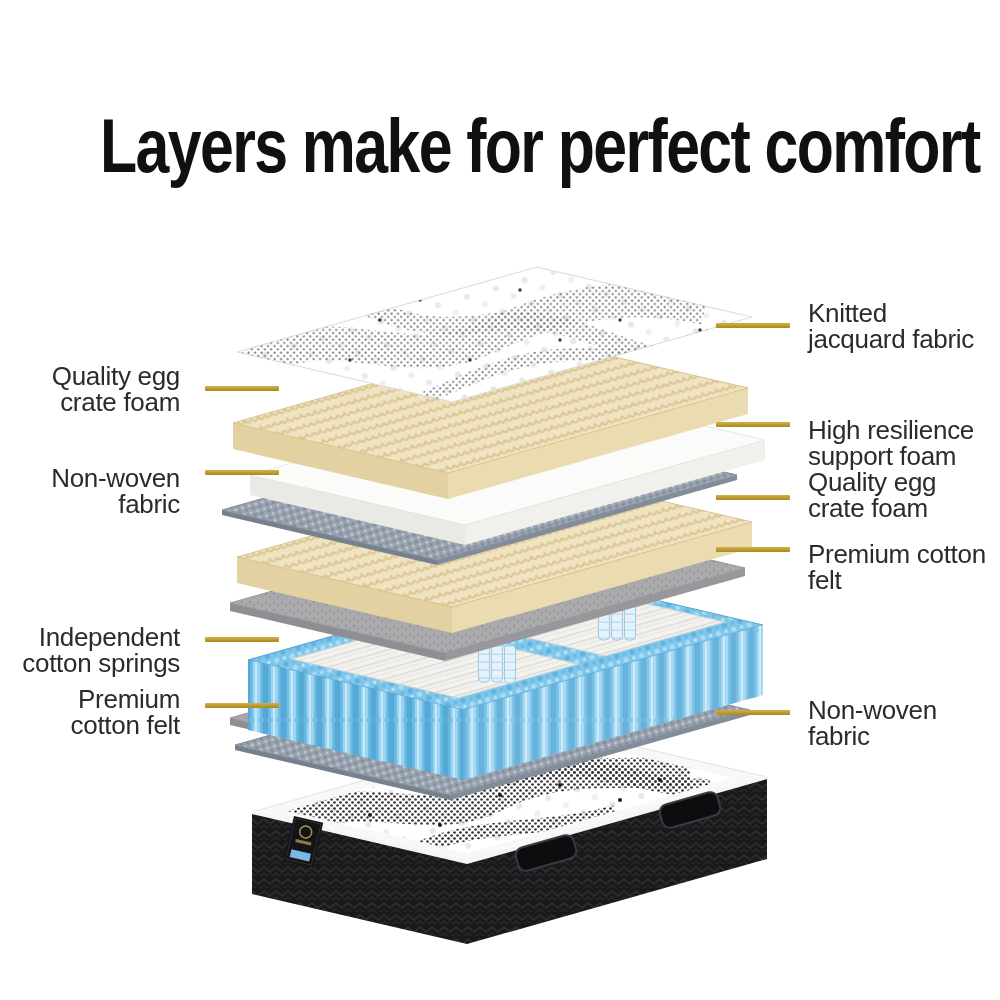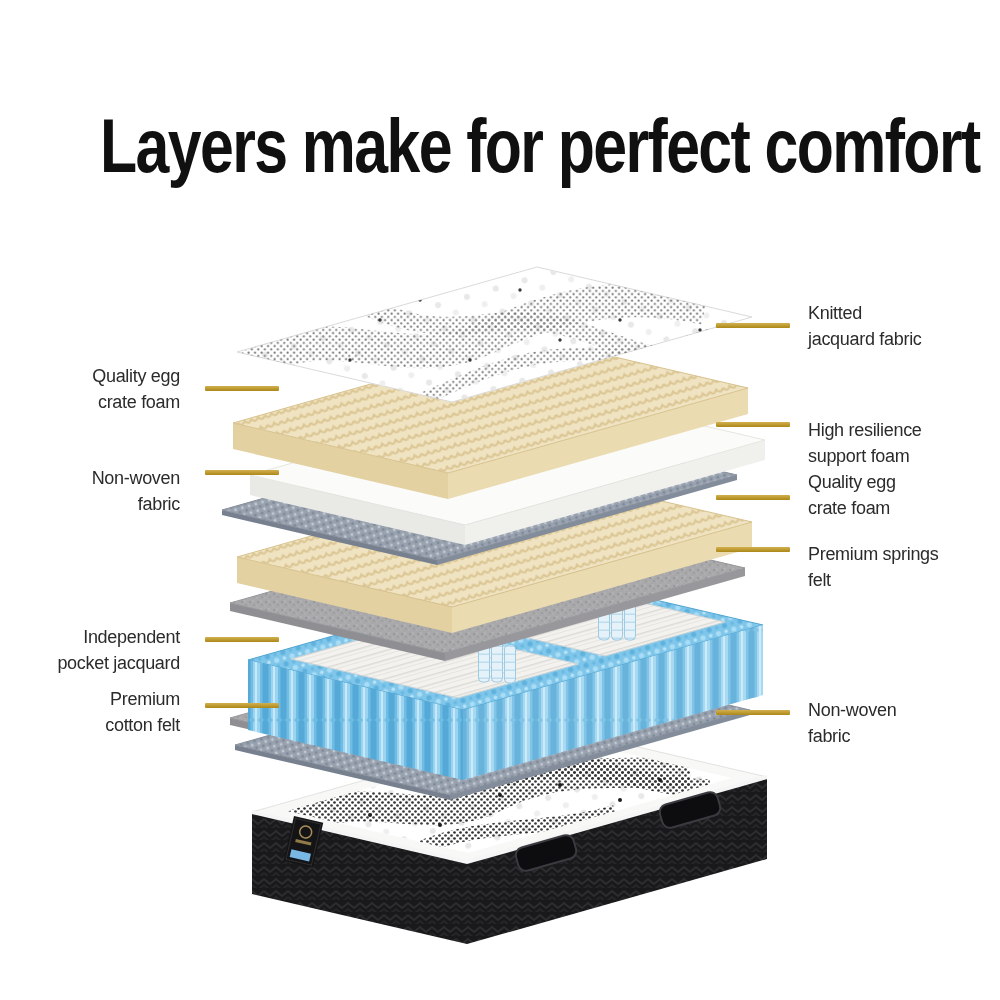--- a/index.html
+++ b/index.html
@@ -8,21 +8,21 @@
     background:#ffffff;font-family:"Liberation Sans",sans-serif;
   }
   .title{
     position:absolute;top:56px;left:0;width:1000px;text-align:center;
     font-size:76px;line-height:78px;font-weight:bold;letter-spacing:-2px;
     color:var(--title-color,#101010);white-space:nowrap;
     transform:scaleX(0.80);transform-origin:50% 50%;
   }
   .illustration{position:absolute;left:0;top:0;width:1000px;height:1000px;}
   .lbl{
-    position:absolute;font-size:18px;line-height:26px;letter-spacing:-0.3px;
+    position:absolute;font-size:26px;line-height:26px;letter-spacing:-0.3px;
     color:var(--label-color,#2B2B2B);white-space:pre-line;
   }
   .lbl.left{right:820px;text-align:right;}
   .lbl.right{left:808px;text-align:left;}
   .leader{
     position:absolute;height:5px;width:74px;border-radius:1px;
     background:var(--gold,#C49A1C);
     background-image:linear-gradient(180deg,rgba(255,255,255,.22),rgba(0,0,0,.12));
   }
   .ll{left:205px;}
@@ -227,26 +227,26 @@
 <div class="leader rl" style="top:422px"></div>
 <div class="leader rl" style="top:495px"></div>
 <div class="leader rl" style="top:547px"></div>
 <div class="leader rl" style="top:710px"></div>
 
 <div class="lbl left" style="top:363px">Quality egg
 crate foam</div>
 <div class="lbl left" style="top:465px">Non-woven
 fabric</div>
 <div class="lbl left" style="top:624px">Independent
-pocket jacquard</div>
+cotton springs</div>
 <div class="lbl left" style="top:686px">Premium
 cotton felt</div>
 
 <div class="lbl right" style="top:300px">Knitted
 jacquard fabric</div>
 <div class="lbl right" style="top:417px">High resilience
 support foam</div>
 <div class="lbl right" style="top:469px">Quality egg
 crate foam</div>
-<div class="lbl right" style="top:541px">Premium springs
+<div class="lbl right" style="top:541px">Premium cotton
 felt</div>
 <div class="lbl right" style="top:697px">Non-woven
 fabric</div>
 
 </body></html>

